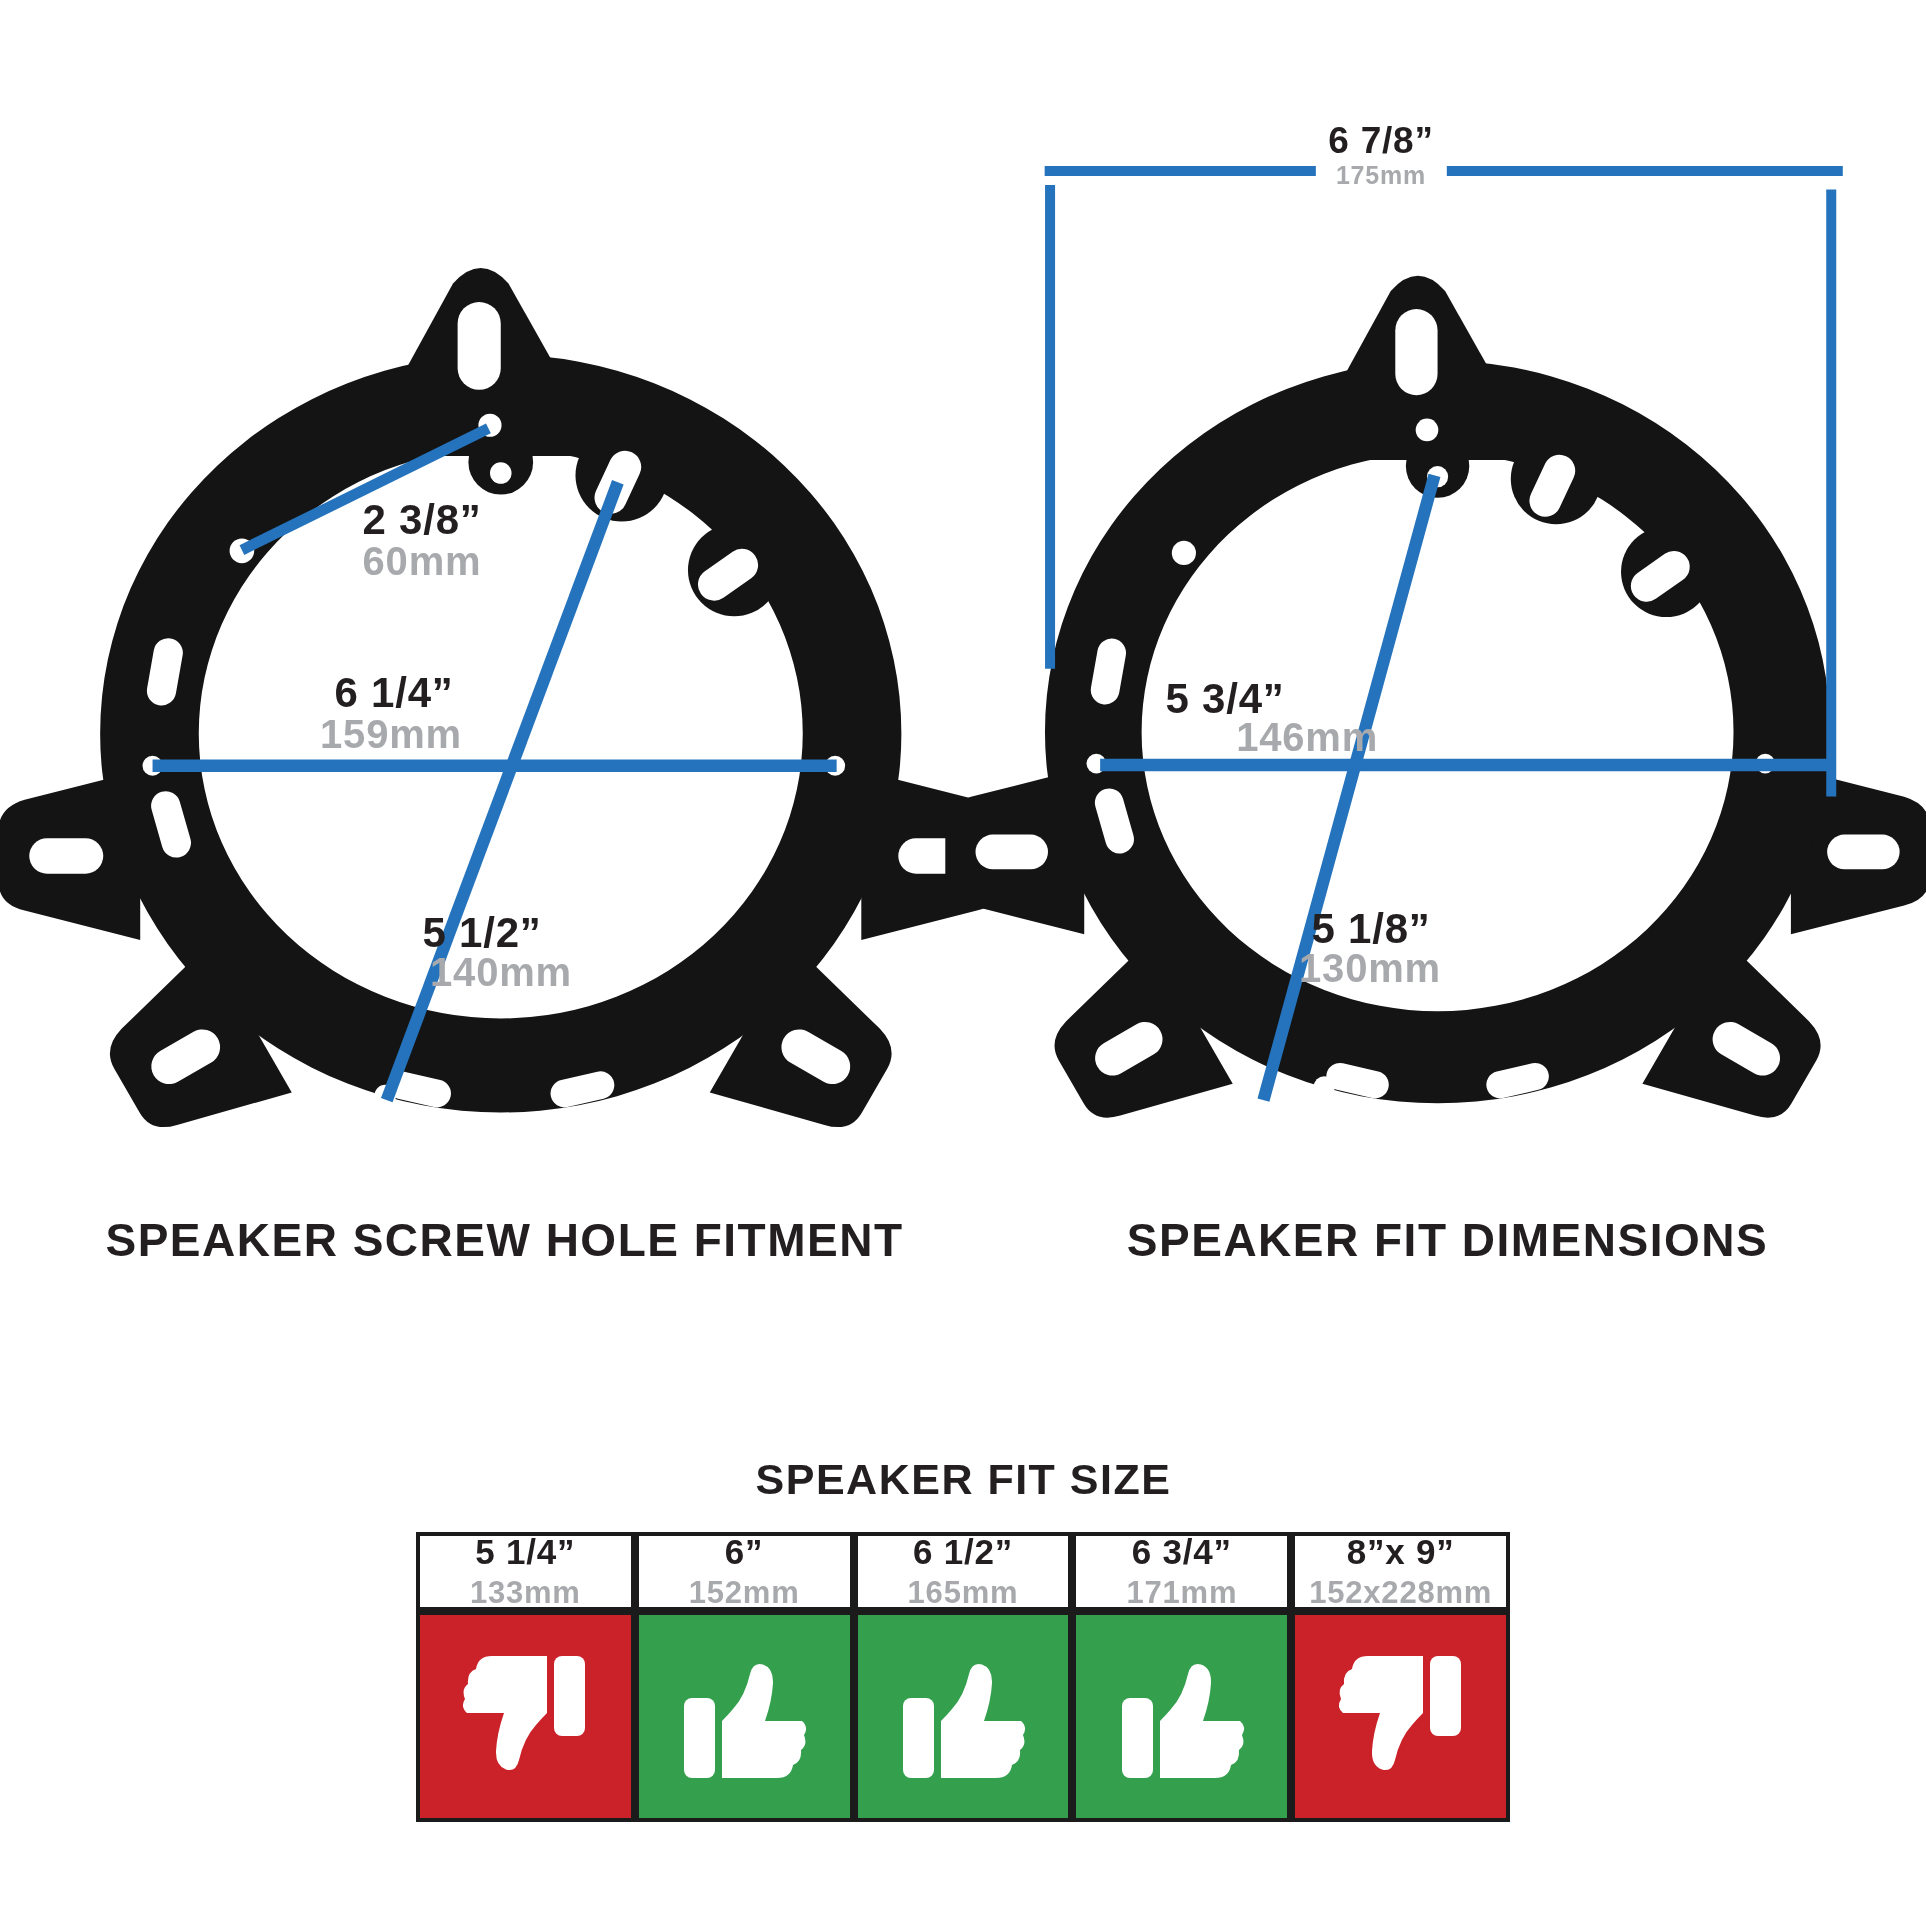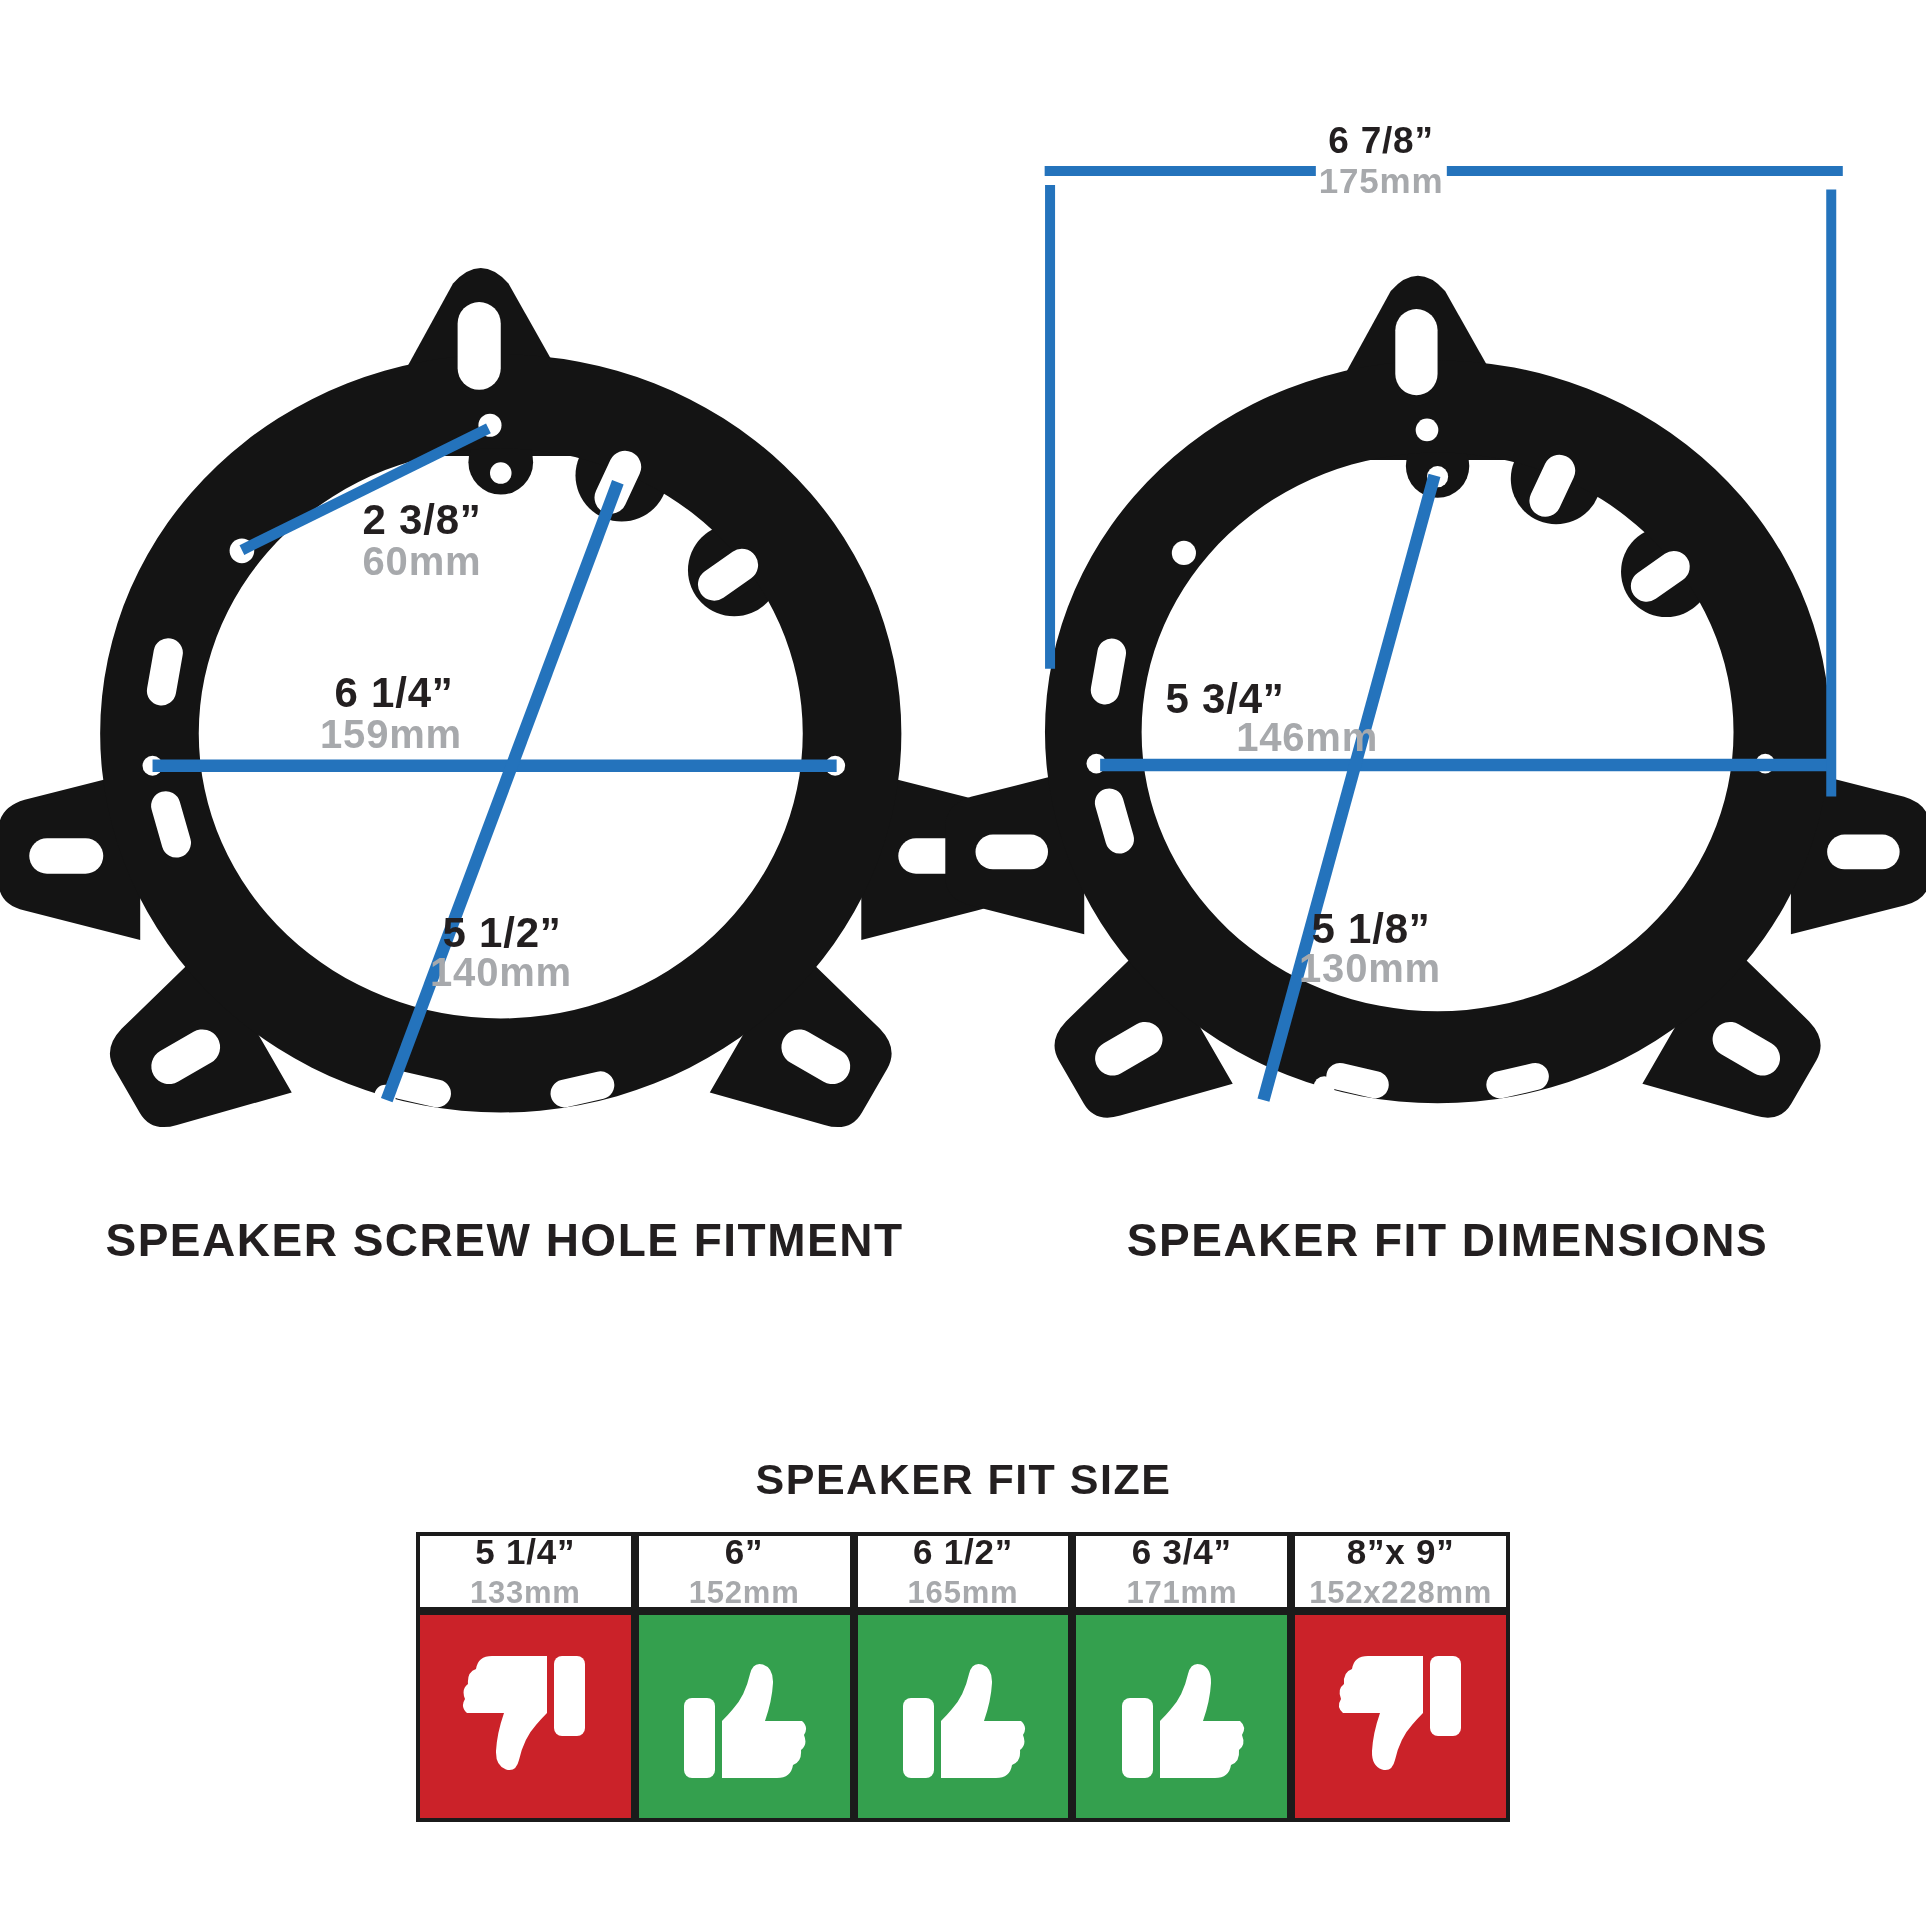--- a/index.html
+++ b/index.html
@@ -7,21 +7,21 @@
     position:relative;width:1926px;height:1926px;background:#fff;overflow:hidden;
     font-family:"Liberation Sans",sans-serif;font-weight:bold;
     --c-blue:#2473bc; --c-gray:#a7a9ac; --c-dark:#231f20;
     --c-red:#cb2229; --c-green:#34a04e; --c-black:#141414; --c-border:#1b1b1b;
   }
   .shapes{position:absolute;left:0;top:0;width:1926px;height:1926px;}
   .label{position:absolute;text-align:center;line-height:1;letter-spacing:0.8px;white-space:nowrap;}
   .dim-in{color:var(--c-dark);font-size:42px;}
   .dim-mm{color:var(--c-gray);font-size:40px;}
   .dim-in.small{font-size:37px;}
-  .dim-mm.small{font-size:35px;}
+  .dim-mm.small{font-size:25px;}
   .caption{color:var(--c-dark);font-size:46px;letter-spacing:1.5px;}
   .table-title{color:var(--c-dark);font-size:43px;letter-spacing:1.5px;}
 
   .fit-table{
     position:absolute;left:416px;top:1532px;width:1094px;height:290px;
     background:var(--c-border);display:grid;
     grid-template-columns:repeat(5,1fr);grid-template-rows:71px 1fr;
     gap:8px;padding:3.9px;box-sizing:border-box;
   }
   .th{background:#fff;display:flex;flex-direction:column;align-items:center;justify-content:center;gap:3.1px;}
@@ -107,21 +107,21 @@
       <line class="dimline" x1="1878" y1="222" x2="2392" y2="222" stroke-width="13"></line>
       <line class="dimline" x1="1363" y1="240" x2="1363" y2="868" stroke-width="13"></line>
       <line class="dimline" x1="2377" y1="246" x2="2377" y2="1034" stroke-width="13"></line>
     </g>
   </svg>
 
   <div class="label dim-in" style="left:268px;top:499px;width:308px;">2 3/8”</div>
   <div class="label dim-mm" style="left:268px;top:541px;width:308px;">60mm</div>
   <div class="label dim-in" style="left:240px;top:672px;width:308px;">6 1/4”</div>
   <div class="label dim-mm" style="left:237px;top:714px;width:308px;">159mm</div>
-  <div class="label dim-in" style="left:348px;top:912px;width:308px;">5 1/2”</div>
+  <div class="label dim-in" style="left:328px;top:912px;width:308px;">5 1/2”</div>
   <div class="label dim-mm" style="left:347px;top:952px;width:308px;">140mm</div>
 
   <div class="label dim-in small" style="left:1227px;top:122px;width:308px;">6 7/8”</div>
   <div class="label dim-mm small" style="left:1227px;top:163px;width:308px;">175mm</div>
   <div class="label dim-in" style="left:1071px;top:678px;width:308px;">5 3/4”</div>
   <div class="label dim-mm" style="left:1070px;top:717px;width:308px;text-align:right;">146mm</div>
   <div class="label dim-in" style="left:1217px;top:908px;width:308px;">5 1/8”</div>
   <div class="label dim-mm" style="left:1216px;top:948px;width:308px;">130mm</div>
 
   <div class="label caption" style="left:42px;top:1217px;width:925px;text-align:center;">SPEAKER SCREW HOLE FITMENT</div>

